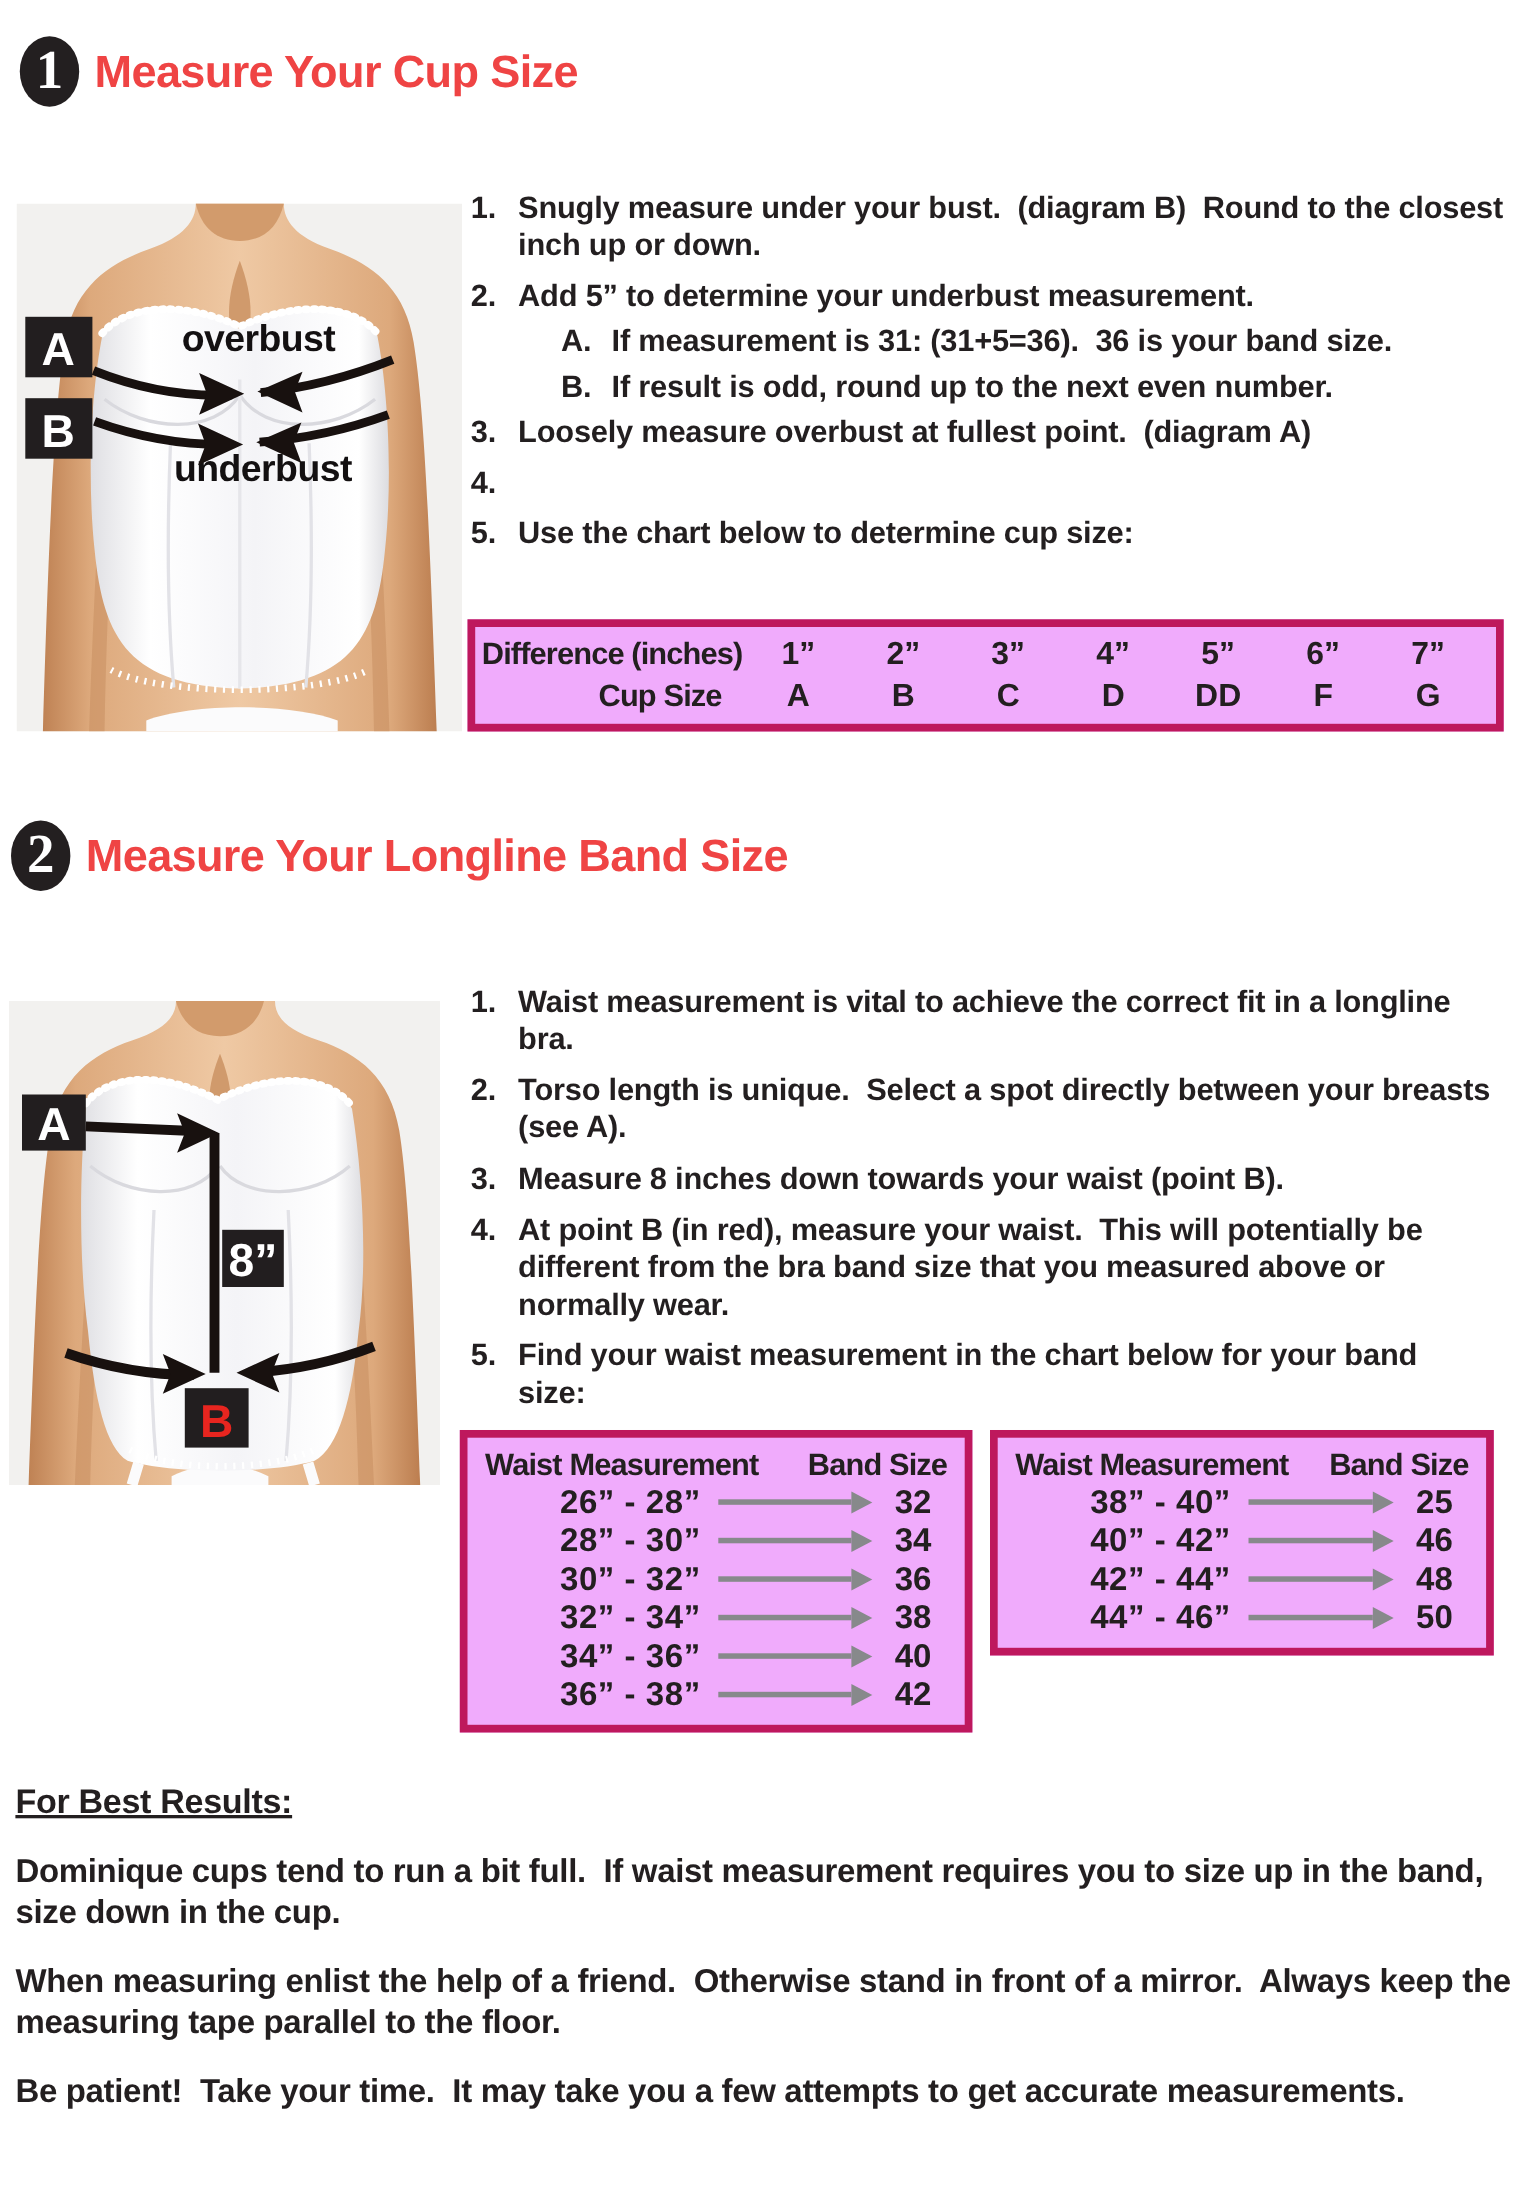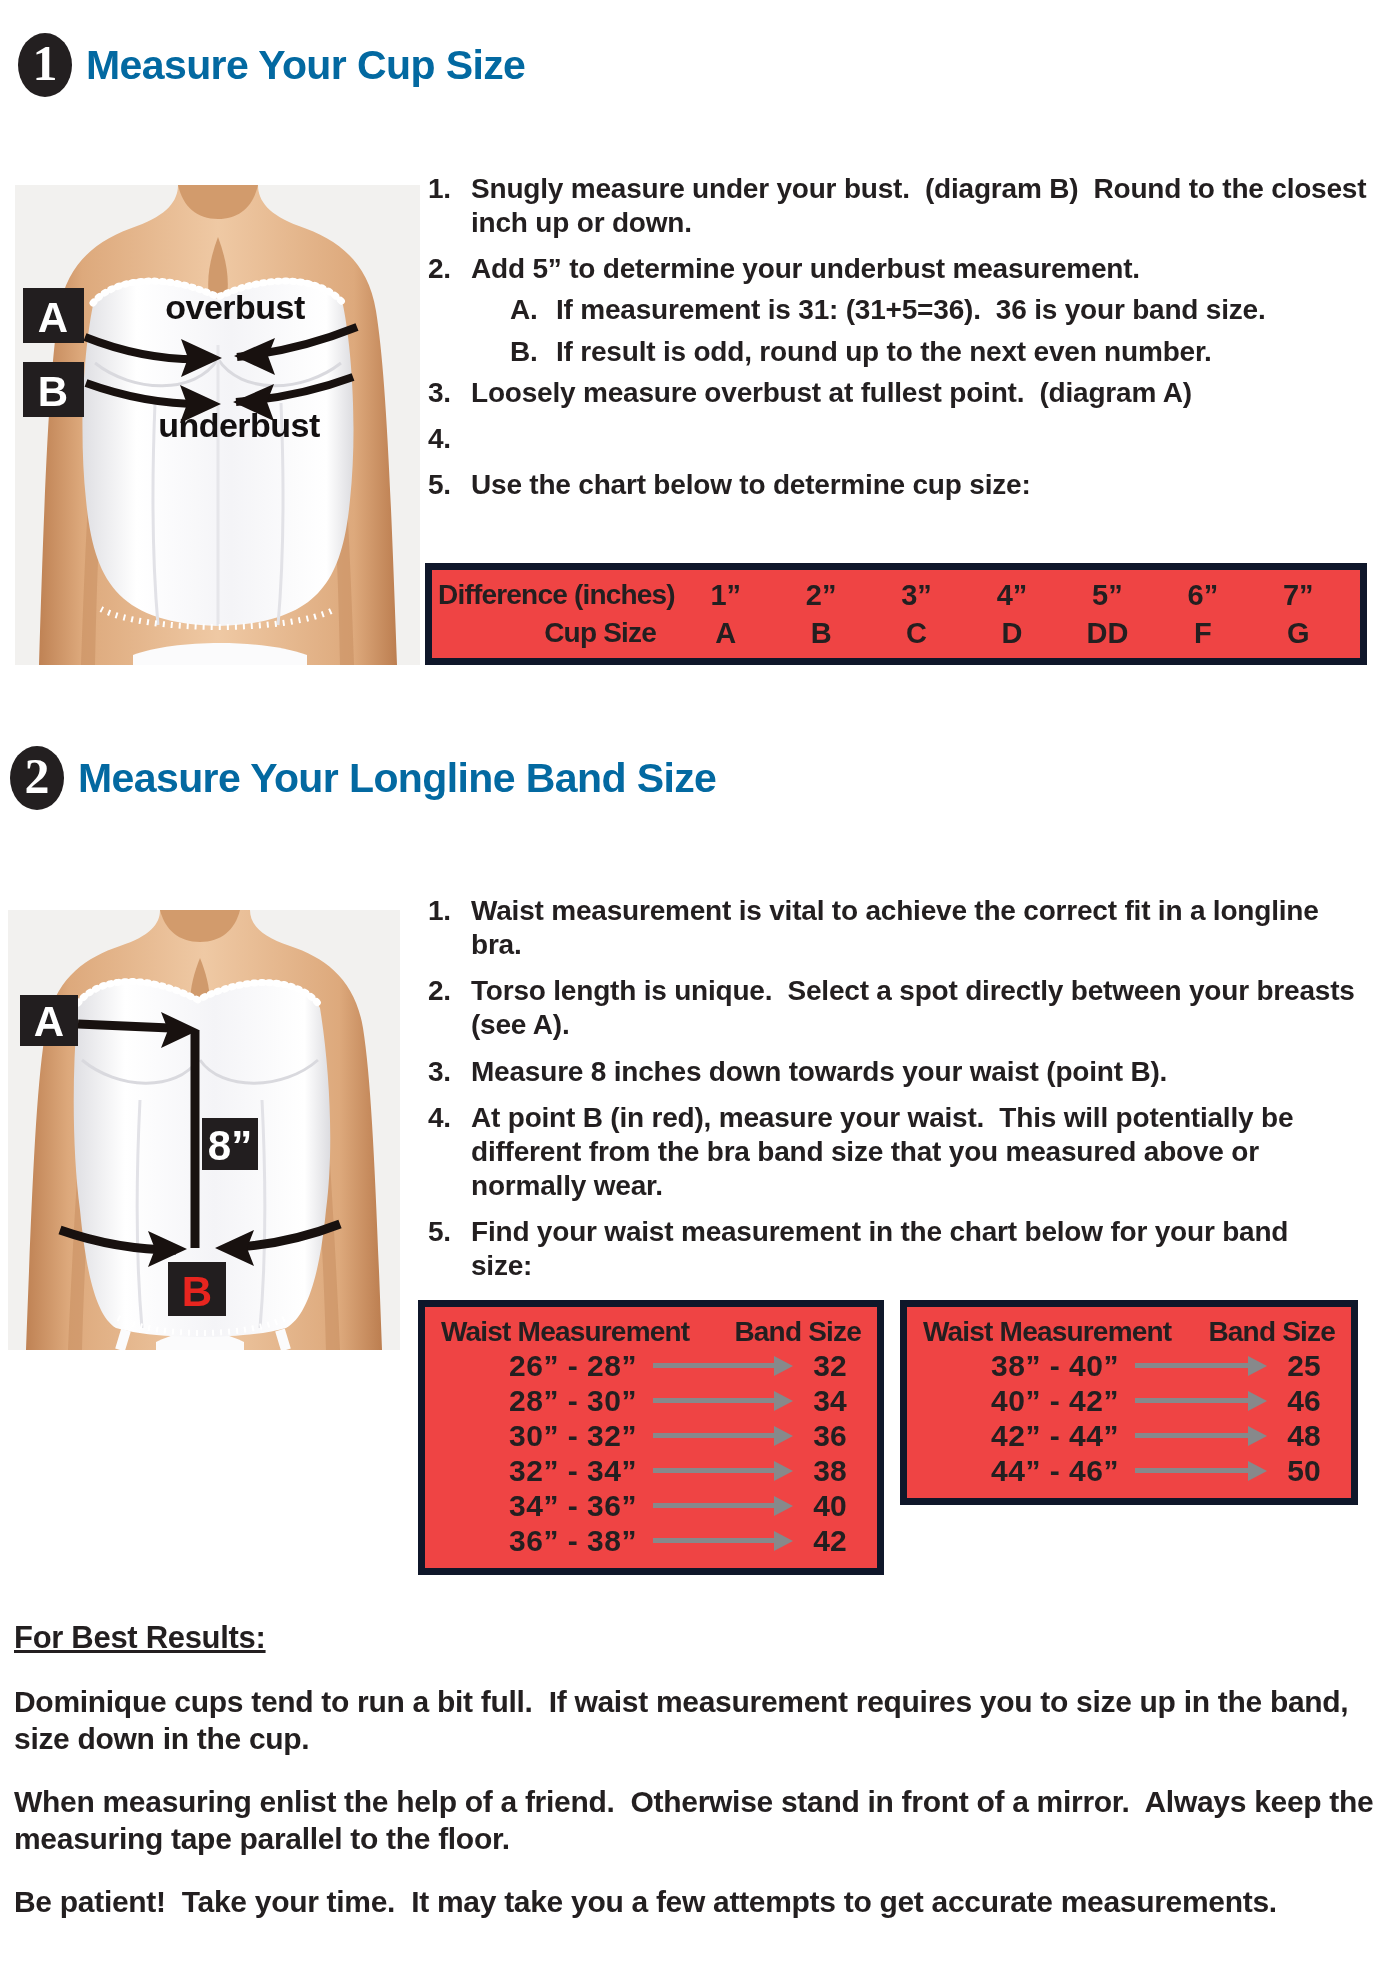--- a/index.html
+++ b/index.html
@@ -11,40 +11,40 @@
   }
   
   .sec-header { position:absolute; display:flex; align-items:center; gap:14px; }
   #sec1-header { left:18px; top:33px; }
   #sec2-header { left:10px; top:746px; }
   .badge {
     width:54px; height:64px; border-radius:50%; background:#231f20; color:#ffffff;
     font-family:"Liberation Serif", serif; font-weight:700; font-size:50px;
     display:flex; align-items:center; justify-content:center; padding-bottom:5px;
   }
-  .sec-title { font-size:41px; font-weight:700; letter-spacing:-0.6px; color:#0369a1; }
+  .sec-title { font-size:41px; font-weight:700; letter-spacing:-0.6px; color:#ef4444; }
   
   .photo { position:absolute; }
   #photo1 { left:15px; top:185px; width:405px; height:480px; }
   #photo2 { left:8px;  top:910px; width:392px; height:440px; }
   svg .diaglabel  { font-family:"Liberation Sans",sans-serif; font-weight:700; font-size:34px; fill:#131011; letter-spacing:-0.5px; }
   svg .boxletter  { font-family:"Liberation Sans",sans-serif; font-weight:700; font-size:42px; }
   
   .steps { position:absolute; list-style:none; }
   #steps1 { left:428px; top:172px; width:945px; }
   #steps2 { left:428px; top:894px; width:942px; }
   .step, .substep { display:flex; font-size:28px; font-weight:700; line-height:1.22; letter-spacing:-0.2px; }
   .step { margin-bottom:12px; }
   .step.tight { margin-bottom:7px; }
   .substep { margin-left:82px; margin-bottom:7px; }
   .step   > .step-num { flex:0 0 43px; }
   .substep> .step-num { flex:0 0 46px; }
   .step-text { flex:1; white-space:pre-wrap; }
   
-  .framed { position:absolute; background:#ef4444; border:7px solid #0f172a; }
+  .framed { position:absolute; background:#f0abfc; border:7px solid #be185d; }
   #cup-table { left:425px; top:563px; width:942px; padding:6px 14px 6px 6px; }
   .cup-row { display:grid; grid-template-columns:240px repeat(7, 1fr); align-items:center; height:38px; }
   .cup-row .cup-label { text-align:right; padding-right:22px; font-size:28px; font-weight:700; letter-spacing:-0.8px; white-space:nowrap; }
   .cup-row .cup-val   { text-align:center; font-size:29px; font-weight:700; }
   
   .band-table { padding:9px 16px 10px 16px; }
   #band-left  { left:418px; top:1300px; width:466px; }
   #band-right { left:900px; top:1300px; width:458px; }
   .band-head { display:flex; justify-content:space-between; align-items:center; height:32px; font-size:28px; font-weight:700; letter-spacing:-0.8px; }
   .band-row  { display:grid; grid-template-columns:196px 1fr 62px; align-items:center; height:35px; font-size:30px; font-weight:700; }

